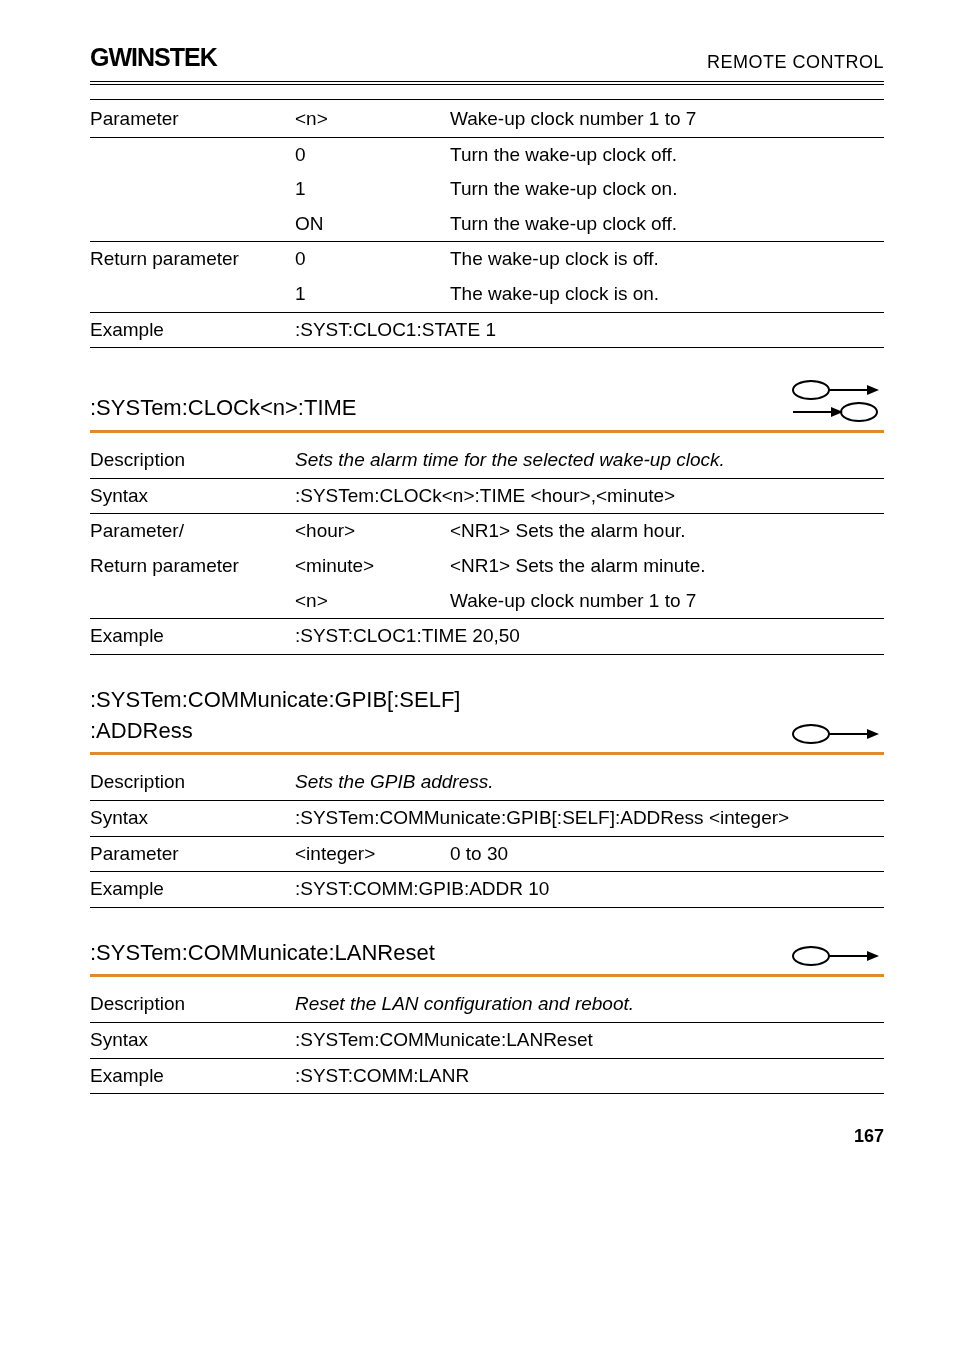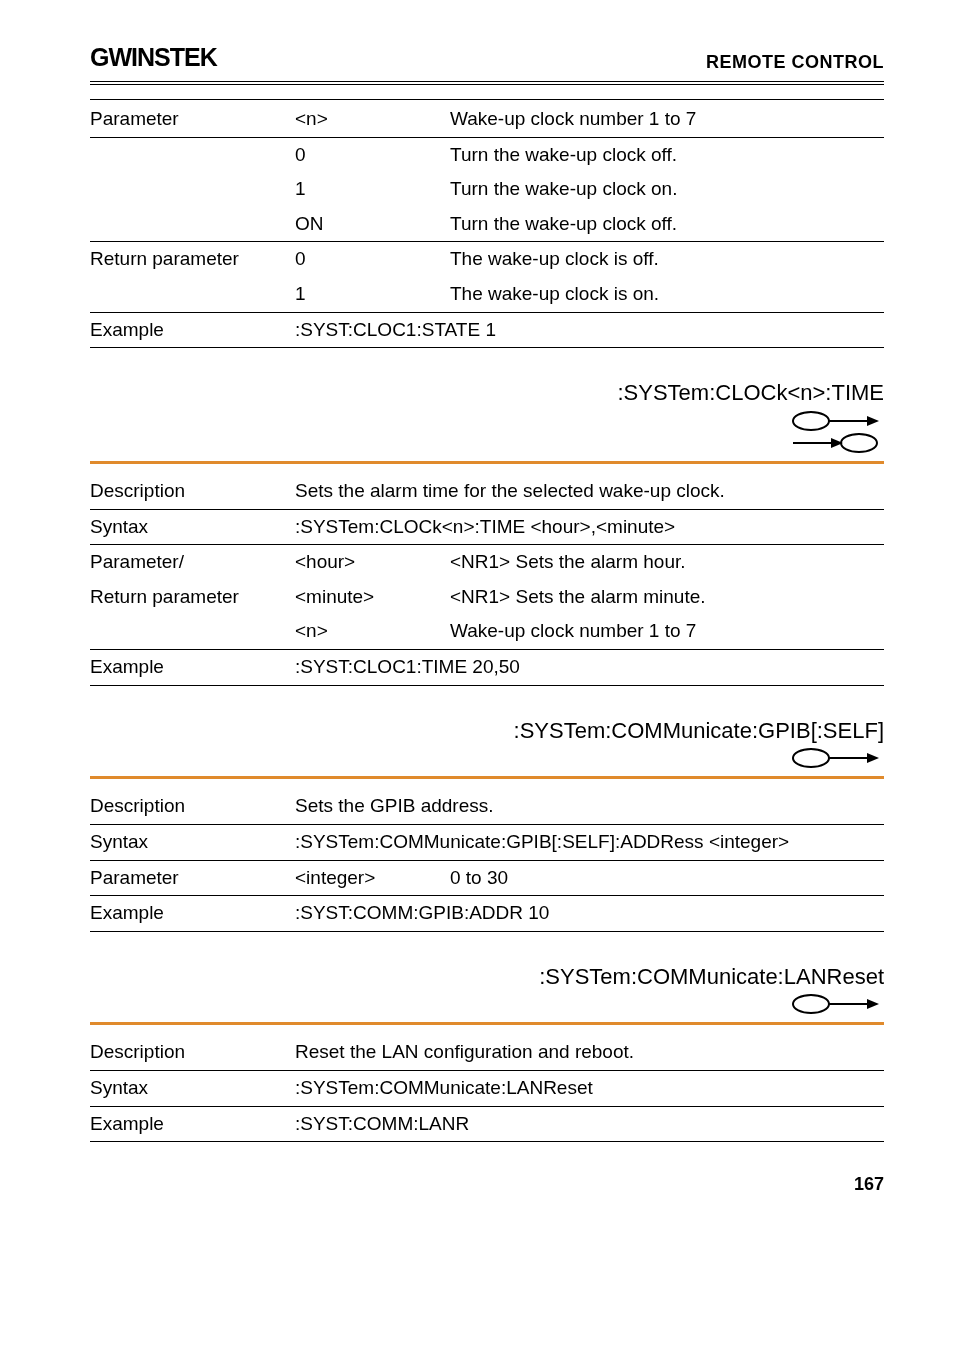--- a/index.html
+++ b/index.html
@@ -23,21 +23,21 @@
   }
   .logo {
     font-family: Arial, sans-serif;
     font-weight: 900;
     font-size: 25px;
     letter-spacing: 0.5px;
   }
   .logo .gw { letter-spacing: -1px; }
   .header-title {
     font-family: Arial, sans-serif;
-    font-weight: 700;
+    font-weight: 400;
     font-size: 18px;
     letter-spacing: 0.5px;
   }
   .top-rule {
     border-top: 1px solid #000;
     margin-bottom: 2px;
   }
   table.cmd {
     width: 100%;
     border-collapse: collapse;
@@ -50,31 +50,30 @@
     width: 205px;
     font-family: Arial, sans-serif;
   }
   table.cmd td.mid {
     width: 155px;
     font-family: Arial, sans-serif;
   }
   table.cmd td.desc {
     font-family: Arial, sans-serif;
   }
-  .serif { font-family: Georgia, 'Times New Roman', serif; }
+  .serif { font-family: Georgia, 'Times New Roman', serif; font-style: italic; }
   .sans { font-family: Arial, sans-serif; }
   tr.rule td { border-bottom: 1px solid #000; }
   .section-heading {
     font-family: Arial, sans-serif;
     font-size: 22px;
     padding: 30px 0 6px 0;
     display: flex;
     justify-content: space-between;
     align-items: flex-end;
-    flex-direction: column;
   }
   .section-heading .title { flex: 1; }
   .orange-rule {
     border-top: 3px solid #e08a2c;
     margin-bottom: 10px;
   }
   .pagenum {
     text-align: right;
     font-family: Arial, sans-serif;
     font-weight: 700;
@@ -174,20 +173,21 @@
     <td class="label sans">Example</td>
     <td class="desc sans" colspan="2">:SYST:CLOC1:TIME 20,50</td>
   </tr>
 </tbody>
   </table>
 
 <div class="section-heading" style="padding-bottom:0">
   <div class="title">:SYSTem:COMMunicate:GPIB[:SELF]</div>
 </div>
 <div class="section-heading" style="padding-top:0">
+  <div class="title">:ADDRess</div>
   <div>
     <svg class="set-icon" width="95" height="24" viewBox="0 0 95 24">
       <ellipse cx="22" cy="12" rx="18" ry="9" fill="none" stroke="#000" stroke-width="2"></ellipse>
       <line x1="40" y1="12" x2="78" y2="12" stroke="#000" stroke-width="2"></line>
       <polygon points="78,7 90,12 78,17" fill="#000"></polygon>
     </svg>
   </div>
 </div>
 <div class="orange-rule"></div>
 <table class="cmd">

